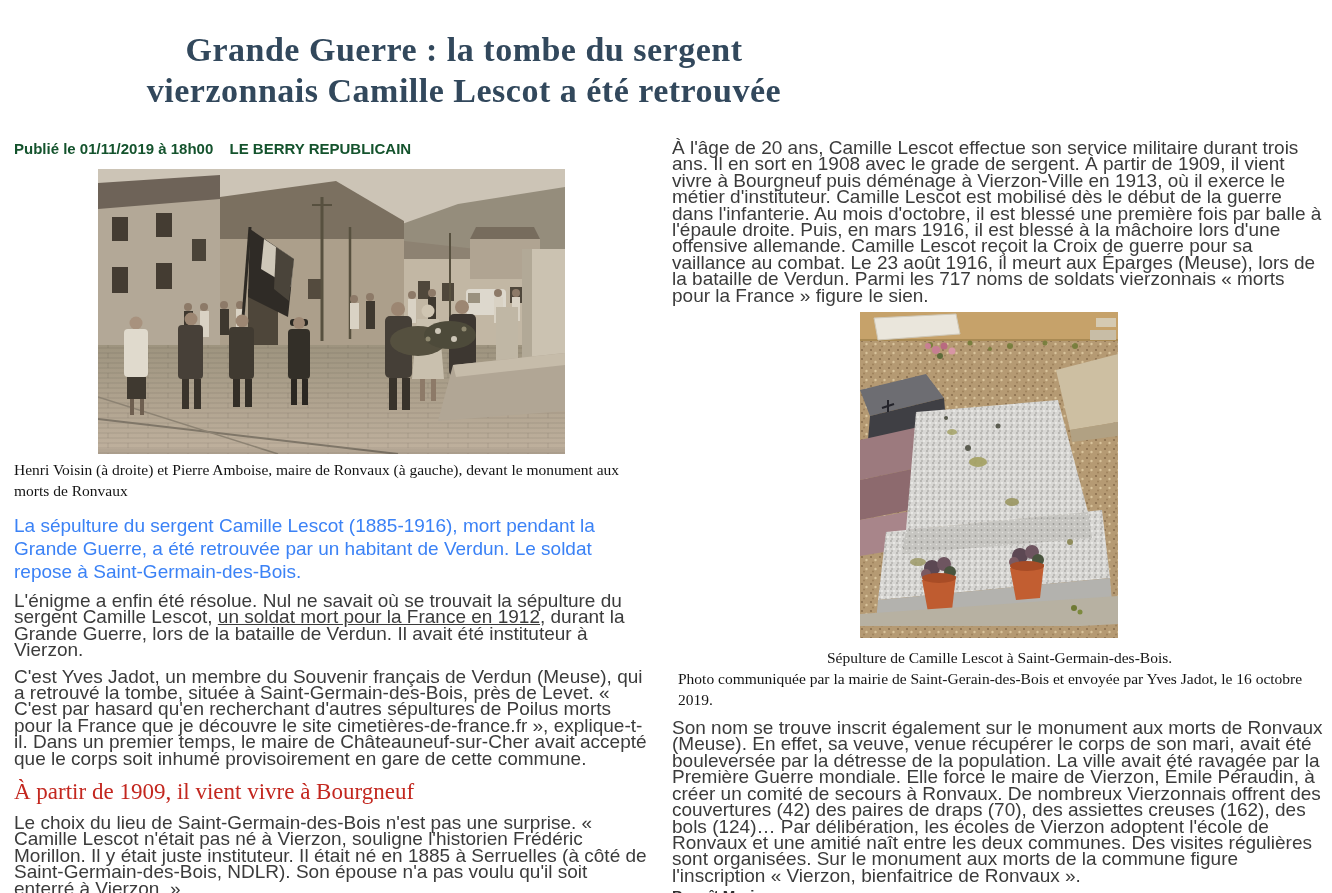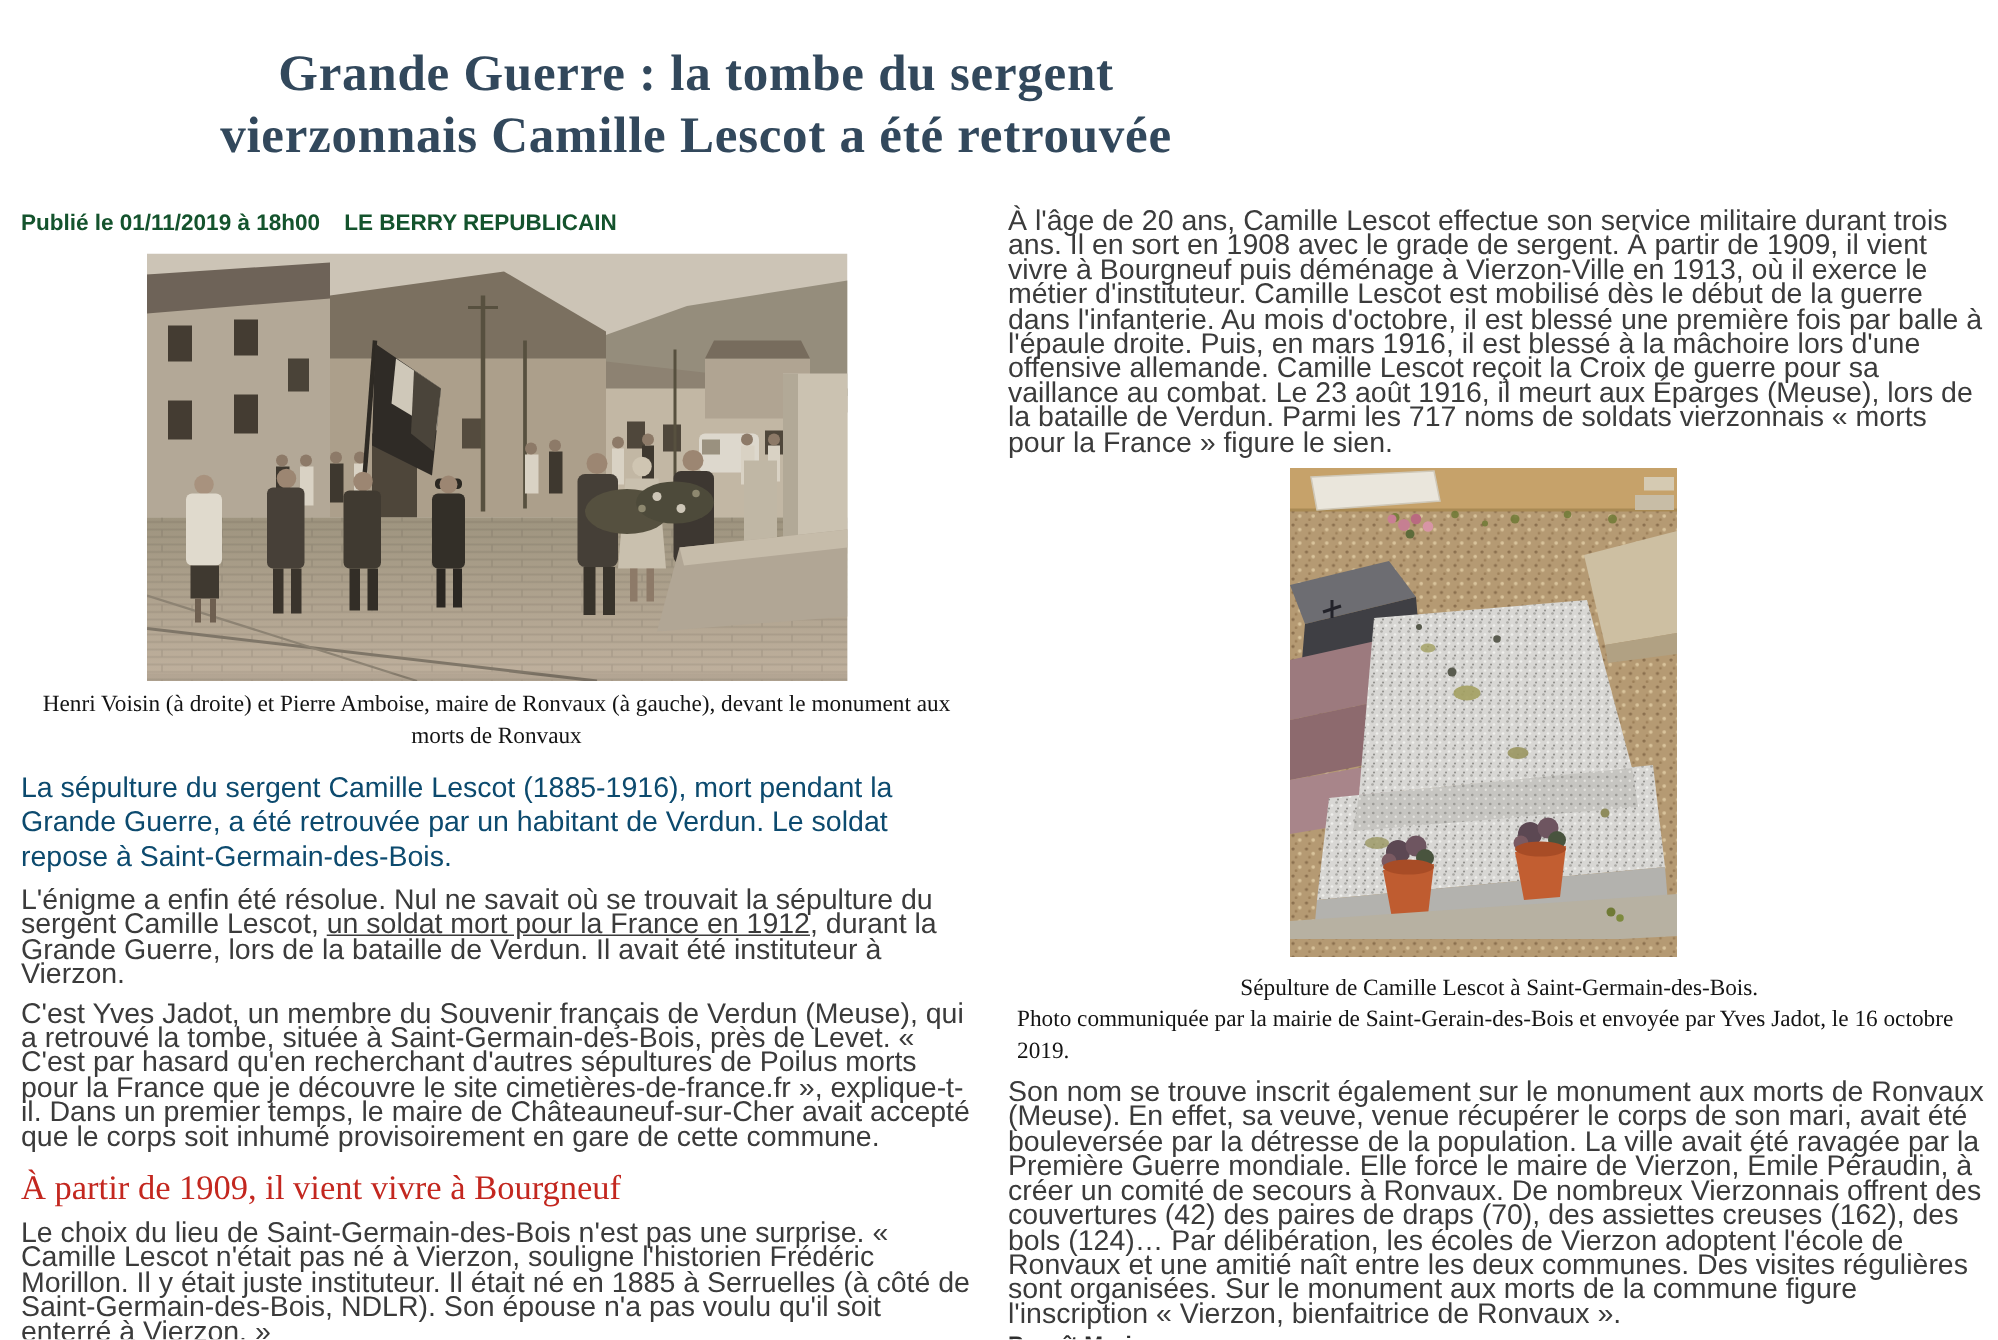--- a/index.html
+++ b/index.html
@@ -10,22 +10,22 @@
          line-height:41px;color:#32485c;letter-spacing:.5px;padding-left:48px;}
   .title span{display:block;}
   .col-left{position:absolute;left:14px;top:140px;width:634px;}
   .col-right{position:absolute;left:672px;top:140px;width:655px;}
   .pub{font-size:15px;font-weight:bold;color:#14532d;margin:0 0 12px 0;white-space:nowrap;}
   .pub .src{margin-left:12px;}
   figure{margin:0;padding:0;}
   .photo-wrap{width:467px;margin:0 auto;}
   .photo-wrap svg{display:block;}
   .caption{font-family:"Liberation Serif",serif;font-size:15.5px;line-height:21px;
-           color:#141414;text-align:center;margin-top:5px;}
-  .lead{font-size:19px;line-height:23px;color:#0c4a6e;margin:13px 0 0 0;}
+           color:#141414;margin-top:5px;}
+  .lead{font-size:19px;line-height:23px;color:#3b82f6;margin:13px 0 0 0;}
   .body{font-size:19px;line-height:16.4px;margin:10px 0 0 0;color:#3b3b3b;}
   .link{text-decoration:underline;cursor:pointer;}
   h2.red{font-family:"Liberation Serif",serif;font-weight:normal;font-size:23px;
          color:#c3271f;margin:12px 0 0 0;line-height:26px;}
   .grave-wrap{width:258px;margin:8px 0 0 188px;}
   .cap-r{font-family:"Liberation Serif",serif;font-size:15.5px;line-height:21px;
          color:#141414;margin-top:5px;}
   .cap-r .l1{display:block;text-align:center;}
   .cap-r .l2{display:block;text-align:left;margin-left:6px;}
   .byline{font-size:15px;font-weight:bold;color:#2e2e2e;margin-top:3px;}

